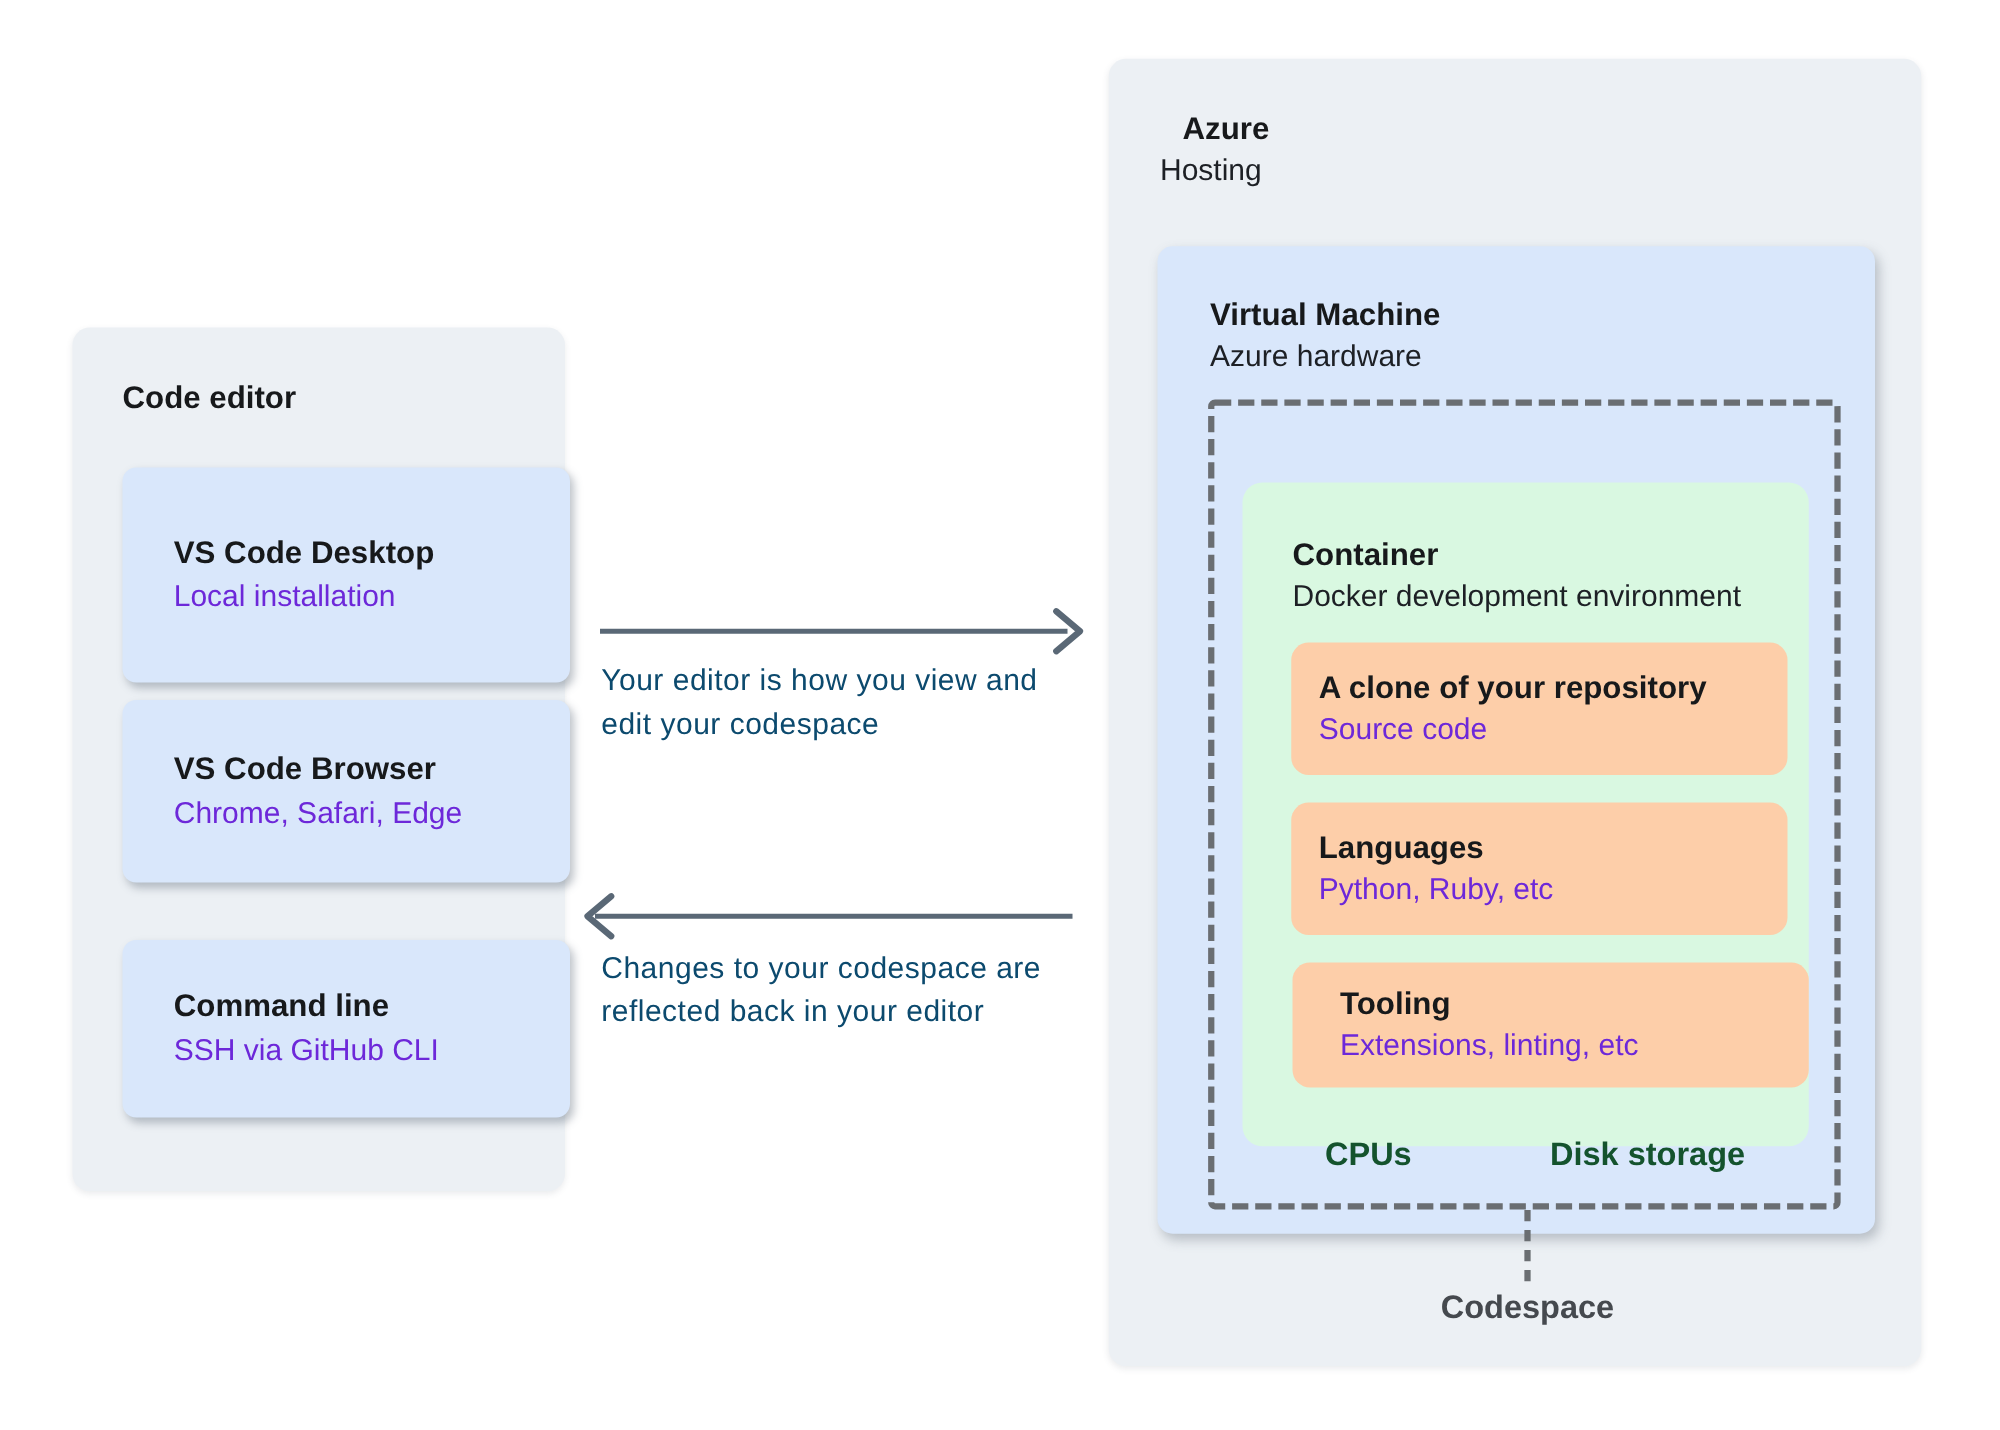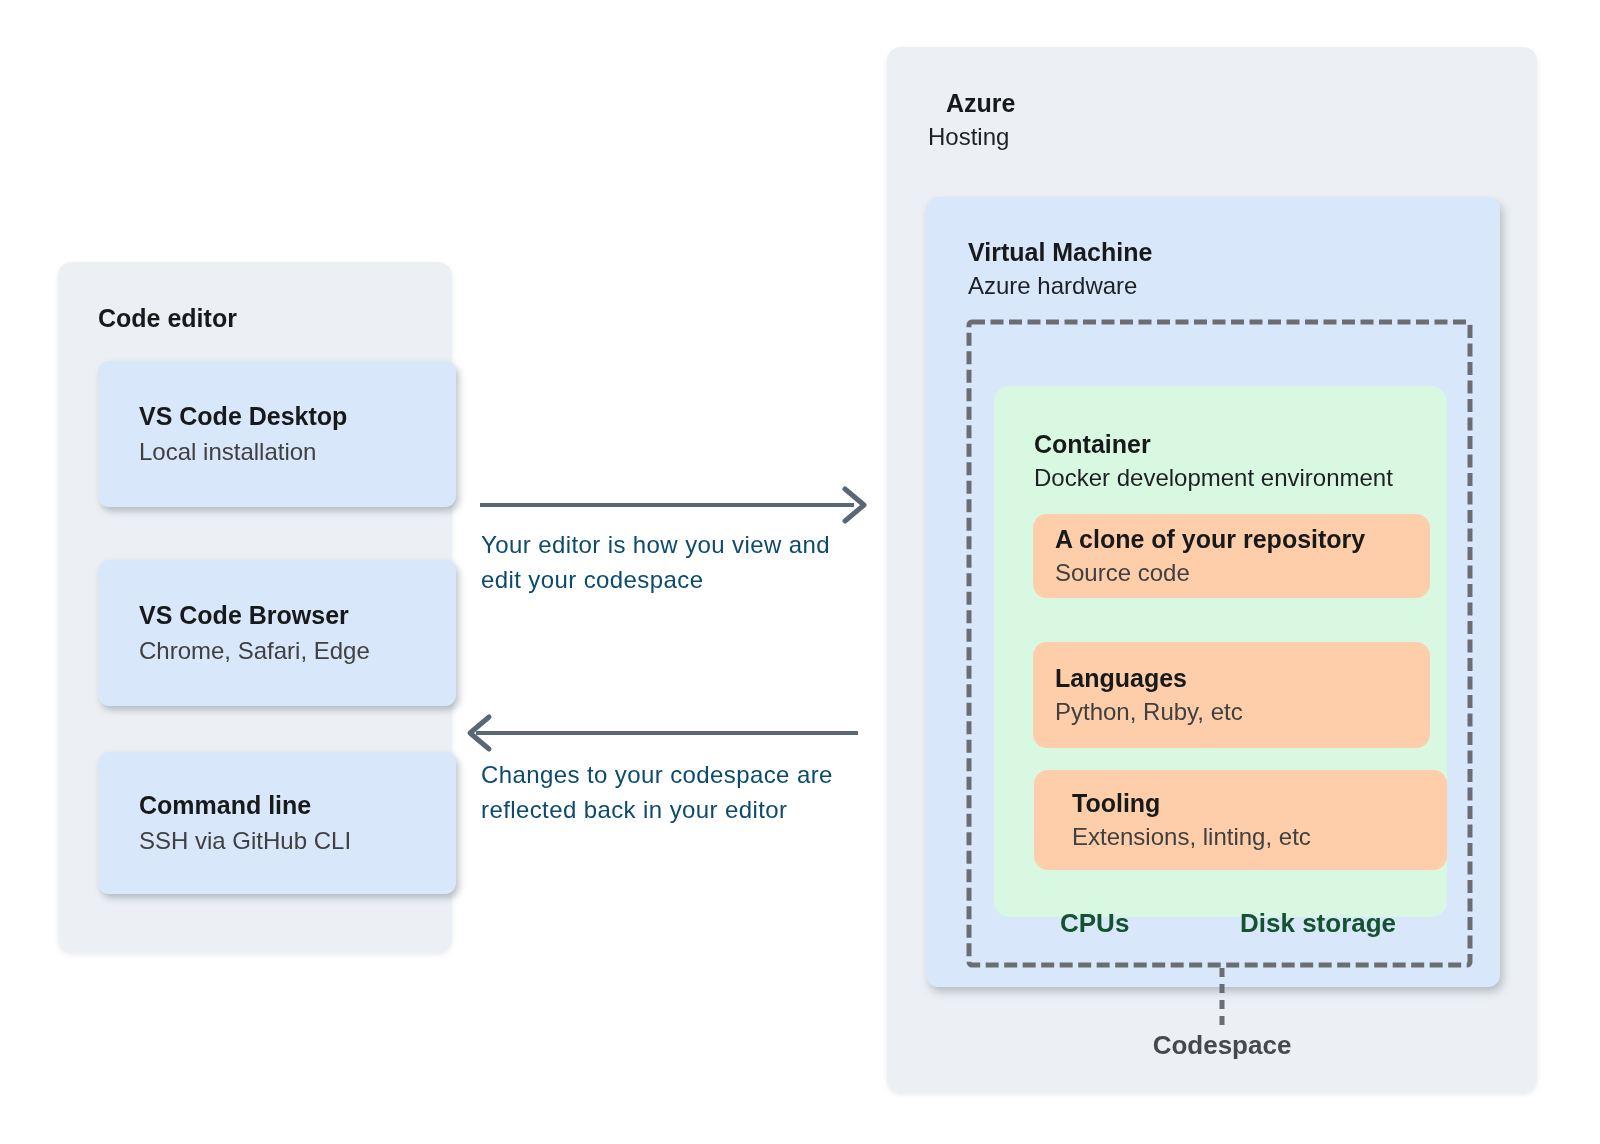--- a/index.html
+++ b/index.html
@@ -57,21 +57,21 @@
   .card-title {
     font-size: 25px;
     font-weight: 700;
     color: #17191B;
     line-height: 35px;
     white-space: nowrap;
   }
   .card-sub {
     font-size: 24px;
     font-weight: 400;
-    color: #404040;
+    color: #6d28d9;
     line-height: 35px;
     white-space: nowrap;
   }
   .vm-box {
     position: absolute;
     background: #D9E7FB;
     border-radius: 12px;
     box-shadow: 3px 5px 9px rgba(85,97,112,0.35);
   }
   .green-box {
@@ -112,21 +112,21 @@
   }
 </style>
 </head>
 <body>
 
 <div class="stage">
 
   <section class="panel" style="left:58px; top:262px; width:394px; height:691px;">
     <div class="panel-title" style="left:40px; top:40px;">Code editor</div>
 
-    <div class="card card-blue" style="left:40px; top:99px; width:317px; height:146px; padding-left:41px;">
+    <div class="card card-blue" style="left:40px; top:112px; width:317px; height:172px; padding-left:41px;">
       <div class="card-title">VS Code Desktop</div>
       <div class="card-sub">Local installation</div>
     </div>
 
     <div class="card card-blue" style="left:40px; top:298px; width:317px; height:146px; padding-left:41px;">
       <div class="card-title">VS Code Browser</div>
       <div class="card-sub">Chrome, Safari, Edge</div>
     </div>
 
     <div class="card card-blue" style="left:40px; top:490px; width:317px; height:142px; padding-left:41px;">
@@ -150,21 +150,21 @@
     <div class="panel-sub" style="left:41px; top:73px;">Hosting</div>
 
     <div class="vm-box" style="left:39px; top:150px; width:574px; height:790px;">
       <div class="panel-title" style="left:42px; top:39px;">Virtual Machine</div>
       <div class="panel-sub" style="left:42px; top:72px;">Azure hardware</div>
 
       <div class="green-box" style="left:68px; top:147px; width:453px; height:531px;margin-top:42px;">
         <div class="panel-title" style="left:40px; top:42px;">Container</div>
         <div class="panel-sub" style="left:40px; top:75px;">Docker development environment</div>
 
-        <div class="card card-orange" style="left:39px; top:128px; width:375px; height:84px; padding-left:22px;">
+        <div class="card card-orange" style="left:39px; top:128px; width:375px; height:106px; padding-left:22px;">
           <div class="card-title" style="line-height:34px">A clone of your repository</div>
           <div class="card-sub" style="line-height:34px">Source code</div>
         </div>
 
         <div class="card card-orange" style="left:39px; top:256px; width:375px; height:106px; padding-left:22px;">
           <div class="card-title" style="line-height:34px">Languages</div>
           <div class="card-sub" style="line-height:34px">Python, Ruby, etc</div>
         </div>
 
         <div class="card card-orange" style="left:40px; top:384px; width:375px; height:100px; padding-left:38px;">

